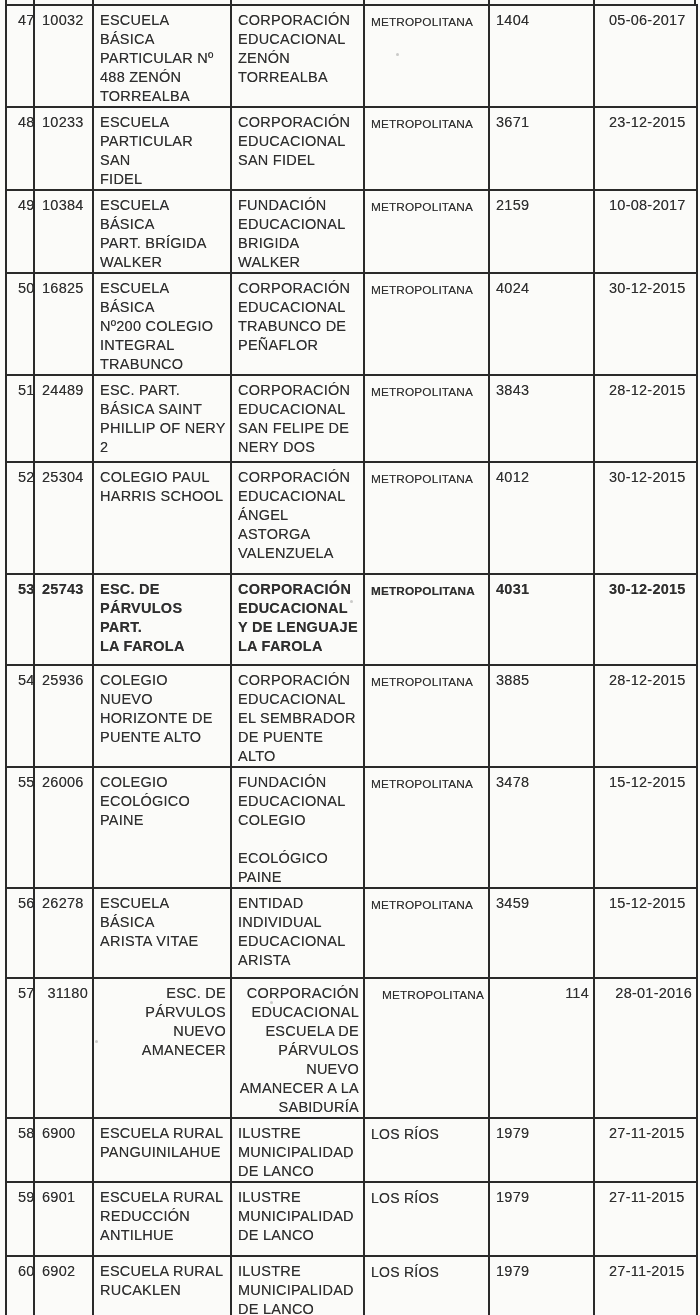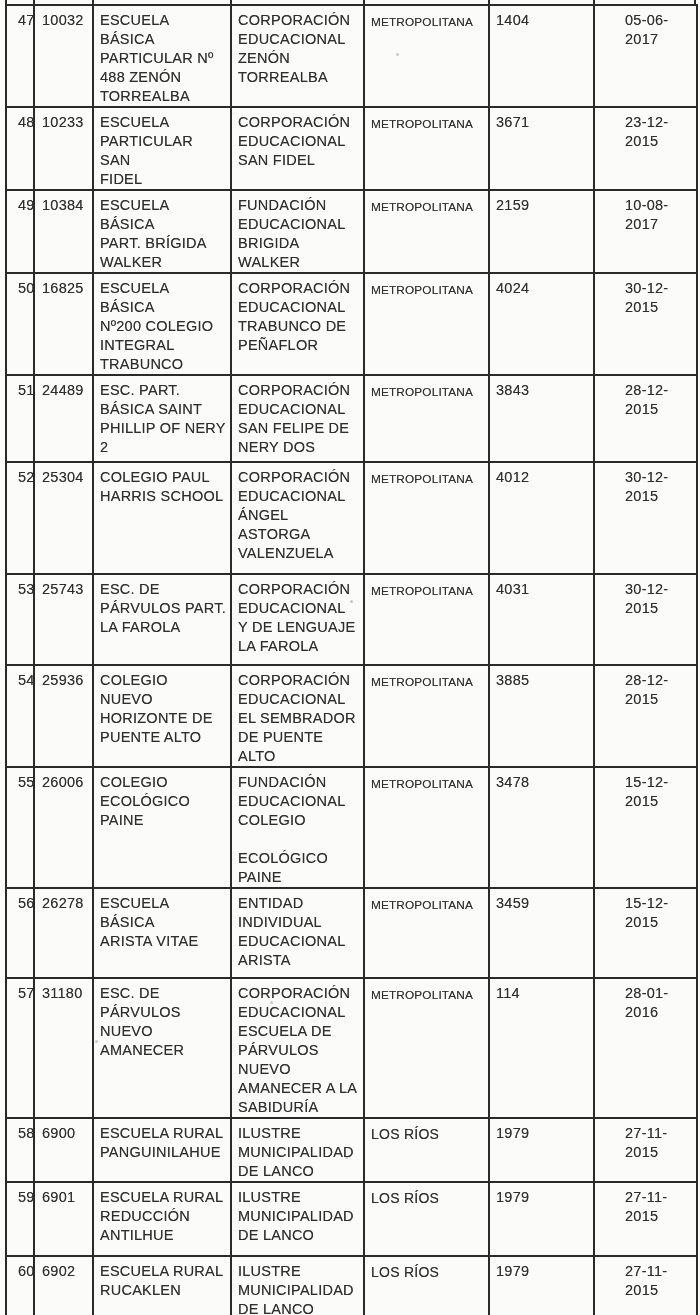--- a/index.html
+++ b/index.html
@@ -45,35 +45,35 @@
   col.w-region { width: 125px; }
   col.w-res    { width: 105px; }
   col.w-date   { width: 103px; }
   
   tr:nth-child(1)  { height: 89px; }
   tr:nth-child(2)  { height: 75px; }
   tr:nth-child(3)  { height: 82px; }
   tr:nth-child(4)  { height: 98px; }
   tr:nth-child(5)  { height: 87px; }
   tr:nth-child(6)  { height: 112px; border-radius: 16px; }
-  tr:nth-child(7)  { height: 91px; }
+  tr:nth-child(7)  { height: 91px; font-weight: bold; }
   tr:nth-child(8)  { height: 89px; }
   tr:nth-child(9)  { height: 121px; }
   tr:nth-child(10) { height: 90px; }
-  tr:nth-child(11) { height: 112px; }
+  tr:nth-child(11) { height: 112px; text-align: right; }
   tr:nth-child(12) { height: 58px; }
   tr:nth-child(13) { height: 74px; }
   tr:nth-child(14) { height: 75px; }
 
   td.n    { padding-left: 11px; }
   td.code { padding-left: 7px; }
   td.region { font-size: 14px; padding-top: 6px; }
   td.region.long { font-size: 11.8px; letter-spacing: 0.15px; padding-top: 7px; }
   td.res  { }
-  td.date { padding-left: 30px; margin-top: 44px; }
+  td.date { padding-left: 14px; margin-top: 44px; }
 
   
   .stub {
     position: absolute;
     top: 0;
     width: 2px;
     height: 6px;
     background: #2a2a2a;
   }
   

